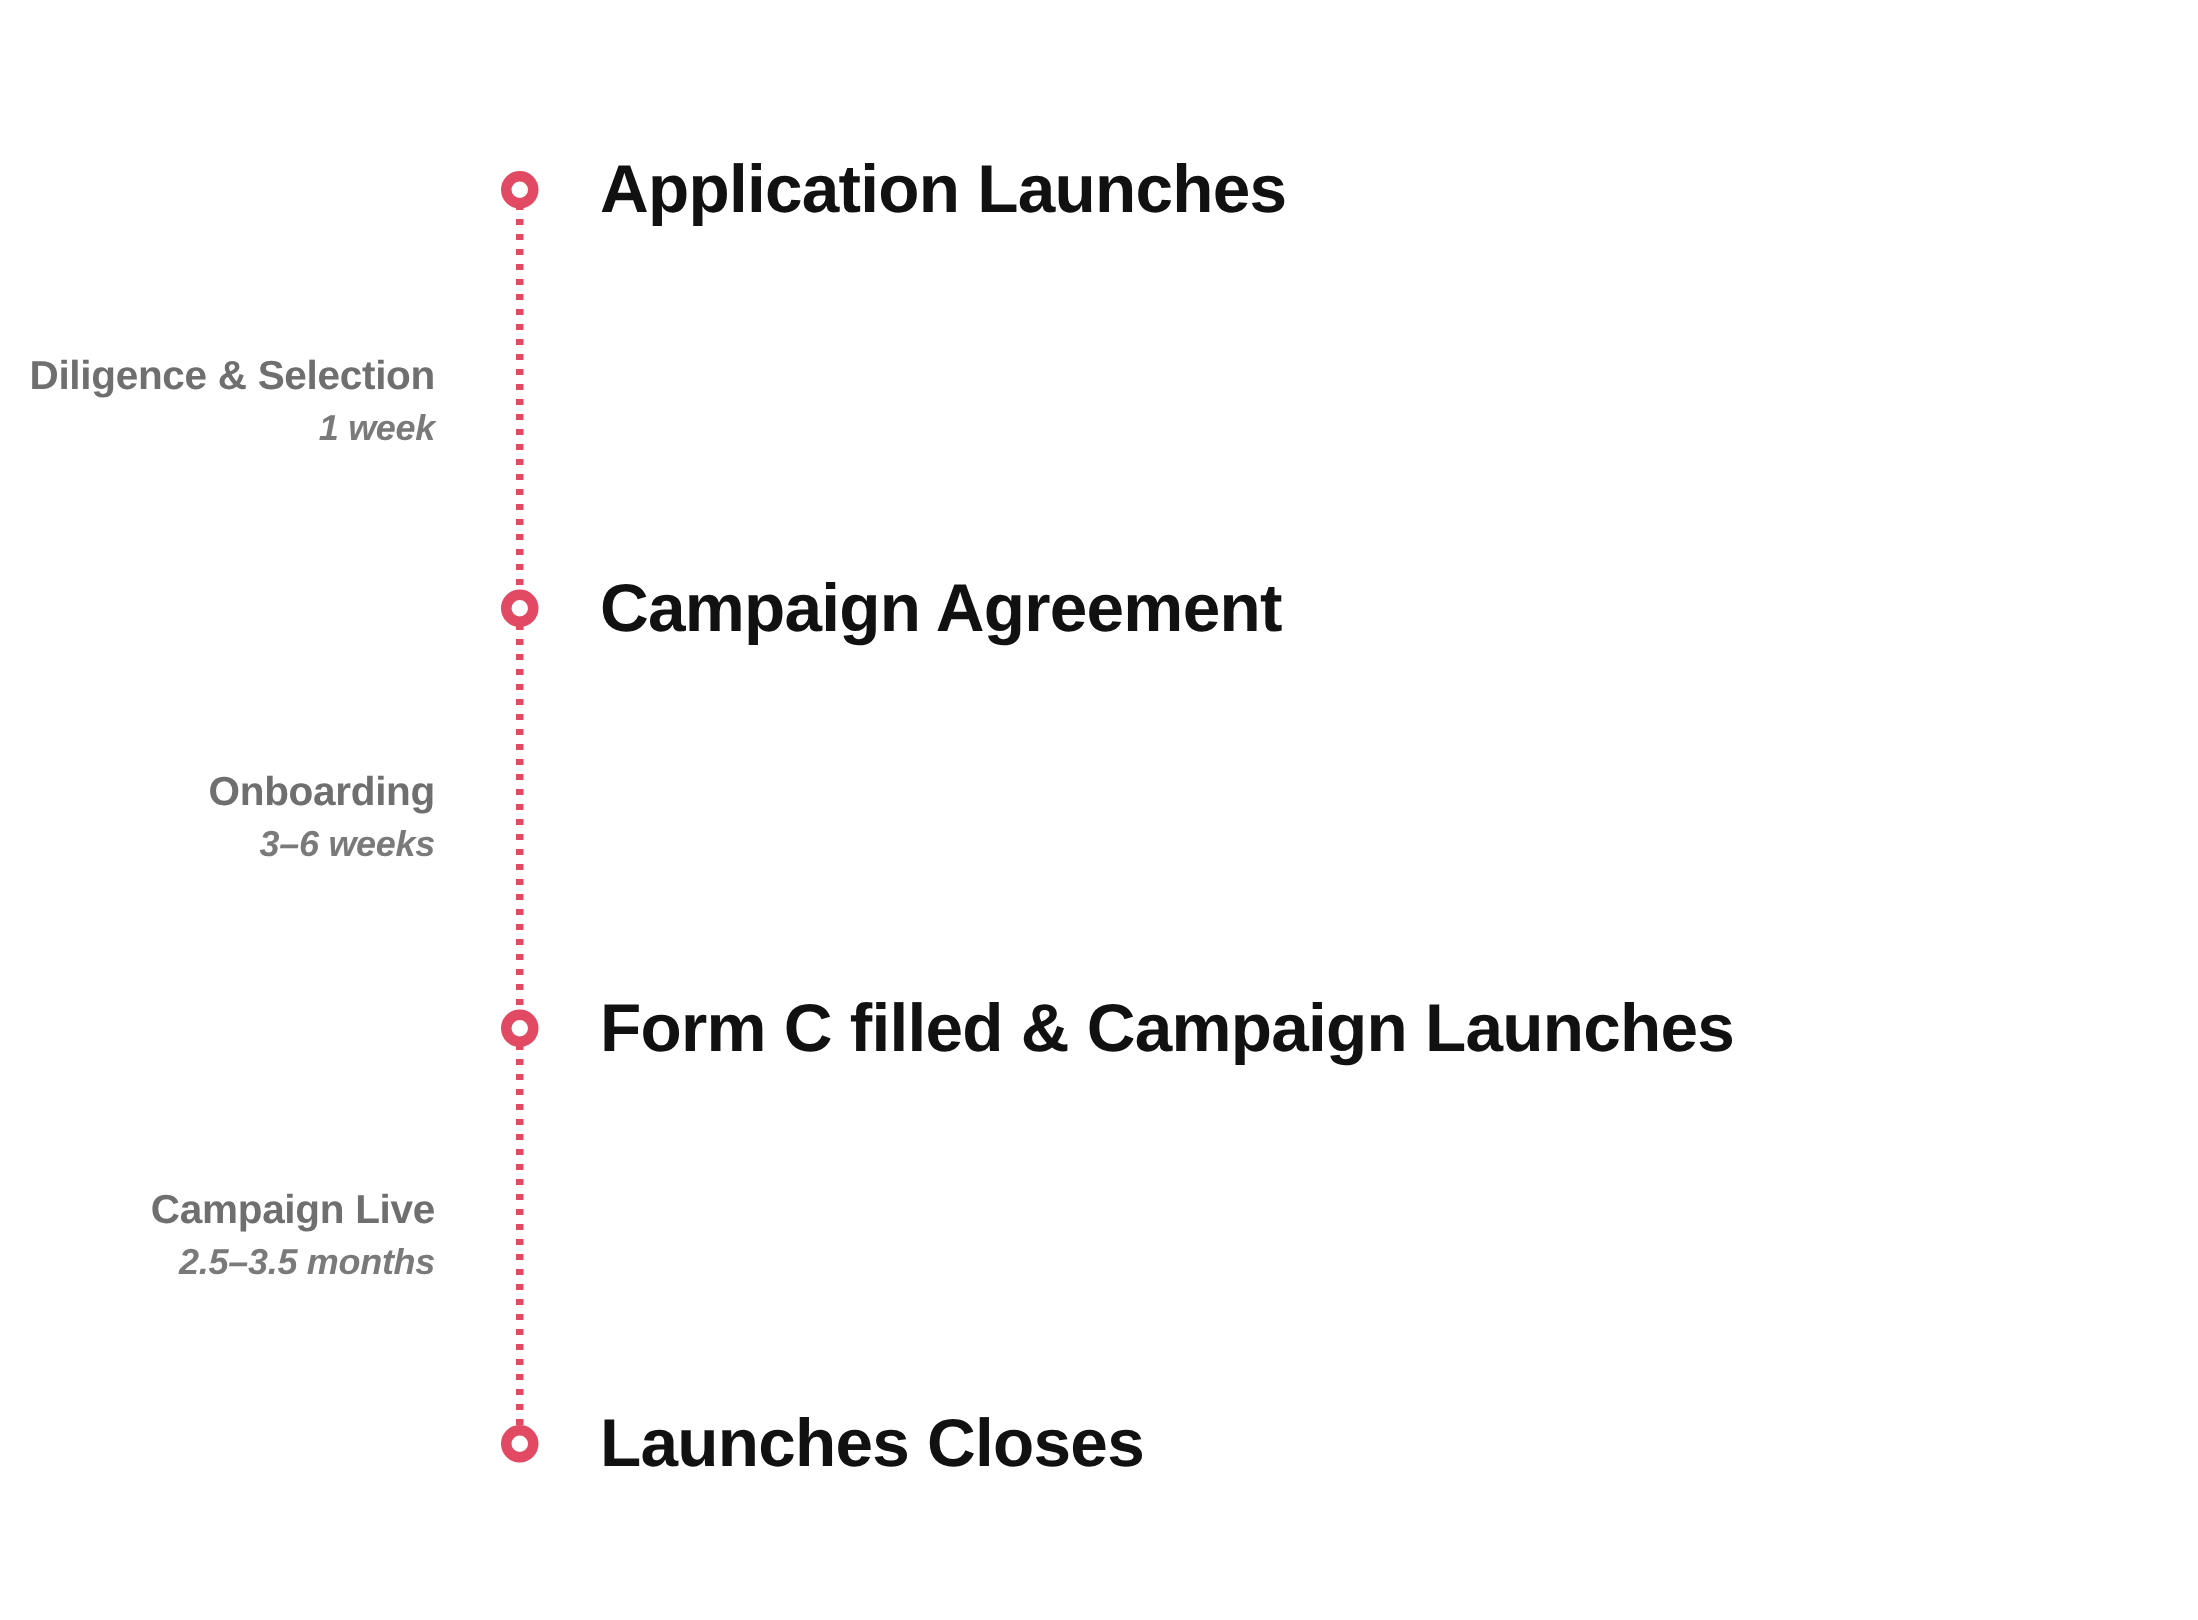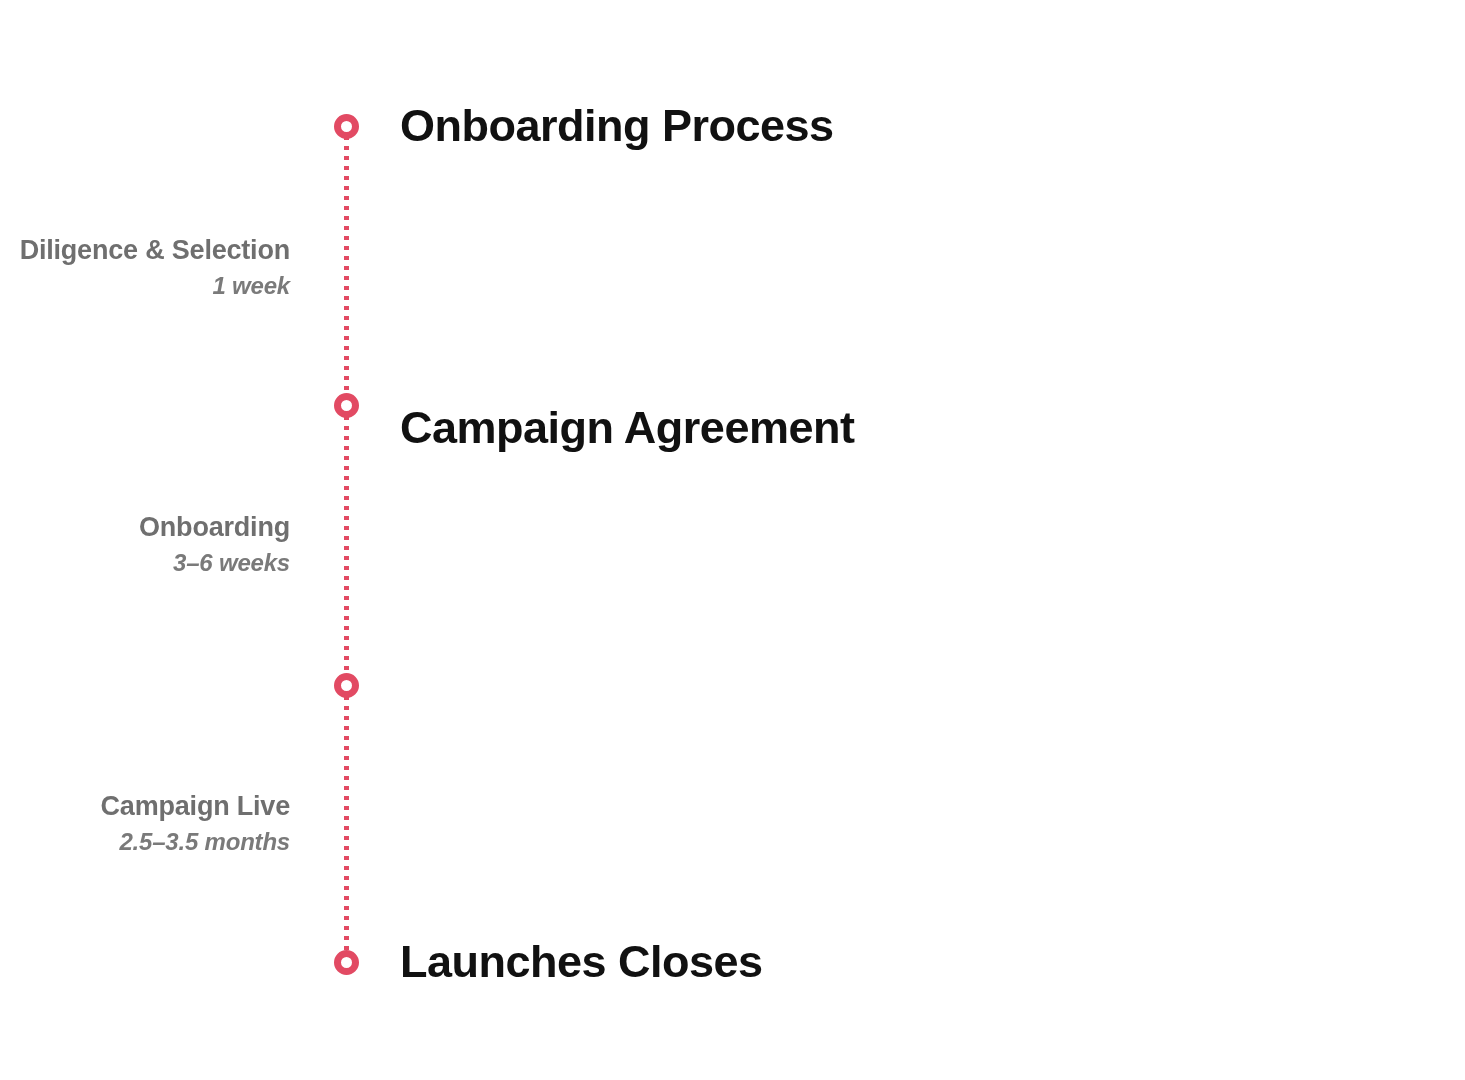--- a/index.html
+++ b/index.html
@@ -108,23 +108,24 @@
     <div class="phase-name">Onboarding</div>
     <div class="phase-duration">3–6 weeks</div>
   </div>
 
   <div class="phase" style="top:824px">
     <div class="phase-name">Campaign Live</div>
     <div class="phase-duration">2.5–3.5 months</div>
   </div>
 
   <div class="marker" style="top:126px"></div>
-  <div class="milestone-title" style="top:126px">Onboarding Process</div>
+  <div class="milestone-title" style="top:126px">Application Launches</div>
 
   <div class="marker" style="top:405px"></div>
-  <div class="milestone-title" style="top:428px">Campaign Agreement</div>
+  <div class="milestone-title" style="top:405px">Campaign Agreement</div>
 
   <div class="marker" style="top:685px"></div>
+  <div class="milestone-title" style="top:685px">Form C filled &amp; Campaign Launches</div>
 
   <div class="marker" style="top:962px"></div>
   <div class="milestone-title" style="top:962px">Launches Closes</div>
 
 </div>
 
 </body></html>

